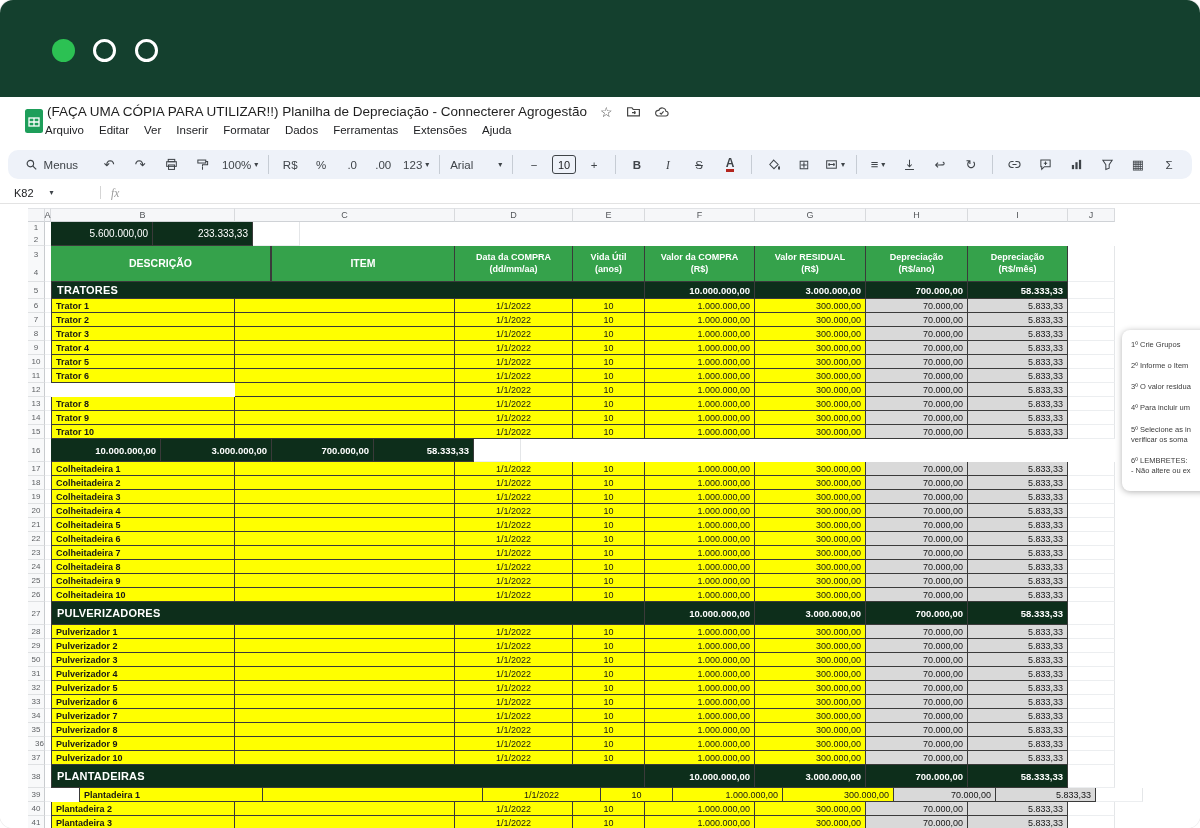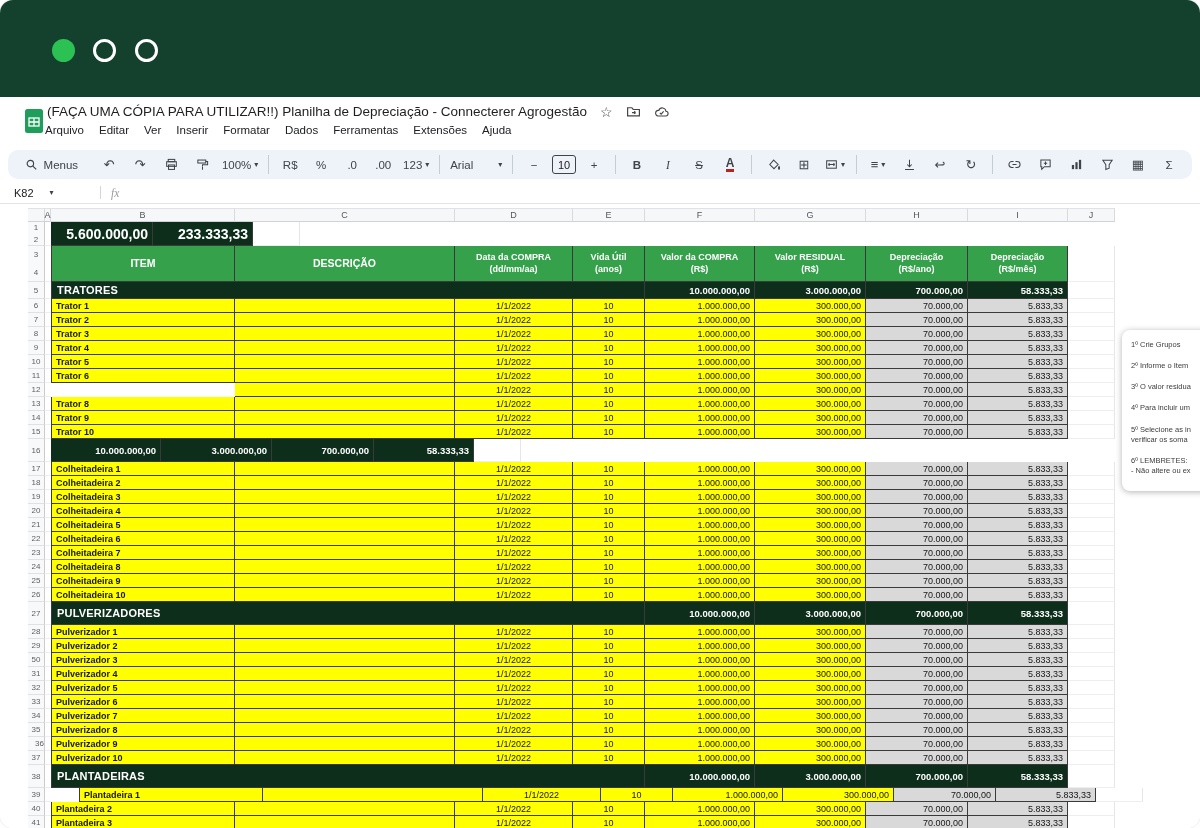--- a/index.html
+++ b/index.html
@@ -64,21 +64,21 @@
   .ca{box-sizing:border-box;flex:0 0 6px;background:#fff;border-bottom:1px solid #eceef0;}
   .cj{box-sizing:border-box;flex:0 0 47px;background:#fff;border-right:1px solid #e4e6e8;border-bottom:1px solid #eceef0;}
 
   .banner-label{background:#2c7ad1;color:#fff;font-weight:700;font-size:13.5px;justify-content:flex-end;padding-right:8px;letter-spacing:.2px;}
   .dark{background:#0d2e1b;color:#fff;}
   .hgreen{background:#35a24b;color:#fff;font-weight:700;font-size:9px;line-height:1.25;white-space:pre-line;justify-content:center;text-align:center;}
   .hbig{font-size:10.5px;}
   .yellow{background:#ffff00;}
   .gray{background:#d9d9d9;}
   .numr{justify-content:flex-end;padding-right:4px;}
-  .bold11{font-weight:700;font-size:14px;}
+  .bold11{font-weight:400;font-size:10px;}
   .bold10{font-weight:700;font-size:9.5px;}
   .gname{font-weight:700;font-size:11px;padding-left:5px;letter-spacing:.2px;}
   .nm{padding-left:4px;font-weight:600;}
   .ctr{justify-content:center;}
 
   
   .notes{position:absolute;top:122px;left:1122px;width:110px;background:#fff;border-radius:8px;box-shadow:0 1px 6px rgba(0,0,0,.3);padding:10px 8px 4px 9px;}
   .note{font-size:7.5px;color:#3c3c3c;margin-bottom:11px;white-space:pre-line;line-height:1.35;overflow:hidden;}
 </style>
 </head>
@@ -276,22 +276,22 @@
           <div class="cell dark numr bold11" style="width: 102px; flex: 0 0 102px;">5.600.000,00</div>
           <div class="cell dark numr bold11" style="width: 100px; flex: 0 0 100px;">233.333,33</div>
           <div class="cj" style="width: 47px; flex: 0 0 47px;"></div>
         </div>
         <div class="row header-row">
           <div class="rn rn-split" style="width: 17px; flex: 0 0 17px;">
             <span>3</span>
             <span>4</span>
           </div>
           <div class="ca" style="width: 6px; flex: 0 0 6px;"></div>
+          <div class="cell hgreen hbig" style="width: 220px; flex: 0 0 220px;">DESCRIÇÃO</div>
           <div class="cell hgreen hbig bl" style="width: 184px; flex: 0 0 184px;">ITEM</div>
-          <div class="cell hgreen hbig" style="width: 220px; flex: 0 0 220px;">DESCRIÇÃO</div>
           <div class="cell hgreen" style="width: 118px; flex: 0 0 118px;">Data da COMPRA
 (dd/mm/aa)</div>
           <div class="cell hgreen" style="width: 72px; flex: 0 0 72px;">Vida Útil
 (anos)</div>
           <div class="cell hgreen" style="width: 110px; flex: 0 0 110px;">Valor da COMPRA
 (R$)</div>
           <div class="cell hgreen" style="width: 111px; flex: 0 0 111px;">Valor RESIDUAL
 (R$)</div>
           <div class="cell hgreen" style="width: 102px; flex: 0 0 102px;">Depreciação
 (R$/ano)</div>

